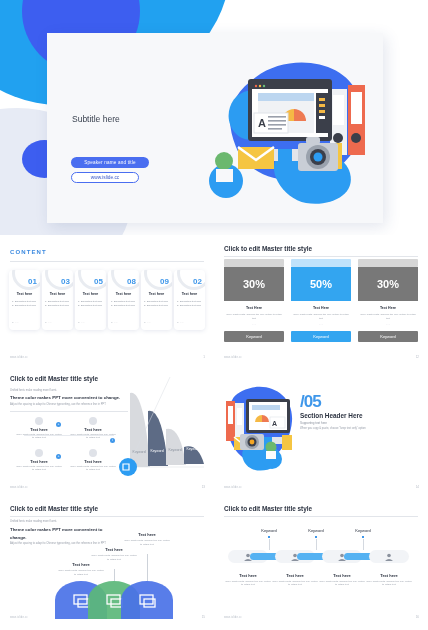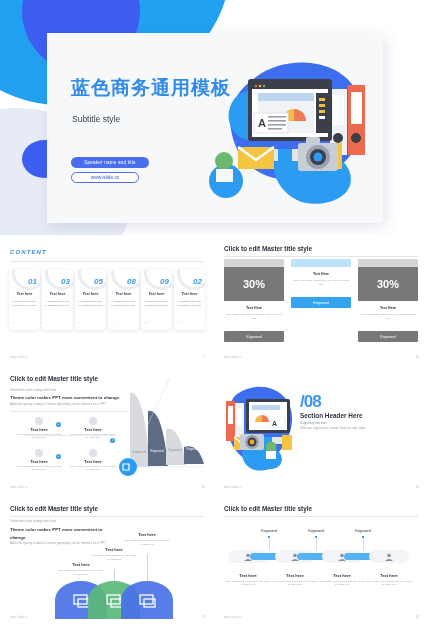--- a/index.html
+++ b/index.html
@@ -47,21 +47,21 @@
   .hero-url {
     position:absolute; left:24px; top:139px; width:68px; height:11px;
     border:1px solid #4a6ef0; border-radius:6px; color:#3a58c8; font-size:4.8px;
     display:flex; align-items:center; justify-content:center; background:#fff;
   }
   .hero-illus { position:absolute; left:155px; top:18px; width:172px; height:160px; }
 
   
   .grid { position:absolute; top:235px; left:0; width:428px; height:395px; }
   .panel { position:absolute; background:#fff; }
-  .p-r1c1 { left:0;   top:0;   width:214px; height:130px;font-style:italic; }
+  .p-r1c1 { left:0;   top:0;   width:214px; height:130px; }
   .p-r1c2 { left:214px;top:0;   width:214px; height:130px; }
   .p-r2c1 { left:0;   top:130px;width:214px; height:130px; }
   .p-r2c2 { left:214px;top:130px;width:214px; height:130px; }
   .p-r3c1 { left:0;   top:260px;width:214px; height:130px; }
   .p-r3c2 { left:214px;top:260px;width:214px; height:130px; }
 
   .ptitle { position:absolute; font-weight:bold; color:#2b3240; }
   .prule { position:absolute; height:1px; background:#e2e5ea; }
   .pfoot { position:absolute; bottom:6px; left:10px; font-size:2.6px; color:#b6bcc6; letter-spacing:.2px; }
   .pnum  { position:absolute; bottom:6px; right:9px; font-size:3px; color:#b6bcc6; }
@@ -130,22 +130,21 @@
 
 <div class="hero">
   <div class="hero-bg">
     <div class="blob-cyan"></div>
     <div class="blob-indigo"></div>
     <div class="blob-pale"></div>
     <div class="blob-indigo-sm"></div>
   </div>
 
   <div class="slide-card">
-    <div class="hero-title">蓝色商务通用模板</div>
-    <div class="hero-sub">Subtitle style</div>
+    <div class="hero-sub">Subtitle here</div>
     <div class="hero-speaker">Speaker name and title</div>
     <div class="hero-url">www.islide.cc</div>
 
     <svg class="hero-illus" viewBox="0 0 172 160">
       <path d="M54 26 C86 2 142 8 156 44 C170 80 150 116 118 126 C86 136 46 126 34 96 C22 66 28 44 54 26 Z" fill="#3d6ef0"></path>
       <path d="M28 56 C34 38 56 34 66 48 C76 62 68 84 52 88 C36 92 22 74 28 56 Z" fill="#2c9cf2"></path>
       <path d="M78 104 C104 92 142 100 148 122 C154 144 128 156 104 152 C80 148 62 116 78 104 Z" fill="#2c9cf2"></path>
 
       <rect x="128" y="38" width="17" height="66" fill="#f0f2f5"></rect>
       <rect x="131" y="44" width="11" height="30" fill="#ffffff"></rect>
@@ -257,20 +256,21 @@
         <div class="pcol" style="left: 0px;">
           <div class="pcap" style="background:#d6d6d6"></div>
           <div class="pbox" style="background:#787878">30%</div>
           <div class="pname">Text Here</div>
           <div class="pdesc">Copy paste fonts. Choose the only option to retain text</div>
           <div class="pdots">......</div>
           <div class="pkey" style="background:#787878">Keyword</div>
         </div>
         <div class="pcol" style="left: 67px;">
           <div class="pcap" style="background:#bfe2fb"></div>
+          <div class="pbox" style="background:#33a5f0">50%</div>
           <div class="pname">Text Here</div>
           <div class="pdesc">Copy paste fonts. Choose the only option to retain text</div>
           <div class="pdots">......</div>
           <div class="pkey" style="background:#33a5f0">Keyword</div>
         </div>
         <div class="pcol" style="left: 134px;">
           <div class="pcap" style="background:#d6d6d6"></div>
           <div class="pbox" style="background:#787878">30%</div>
           <div class="pname">Text Here</div>
           <div class="pdesc">Copy paste fonts. Choose the only option to retain text</div>
@@ -357,21 +357,21 @@
       <path d="M12 56 l10 8 l10 -8" fill="none" stroke="#fff" stroke-width="1.6"></path>
       <rect x="60" y="54" width="10" height="15" fill="#f5c542"></rect>
       <rect x="18" y="53" width="24" height="16" rx="2" fill="#c9ced6"></rect>
       <circle cx="30" cy="61" r="7" fill="#9aa2ad"></circle>
       <circle cx="30" cy="61" r="4.5" fill="#3b3f4a"></circle>
       <circle cx="30" cy="61" r="2.4" fill="#f5a623"></circle>
       <circle cx="50" cy="78" r="10" fill="#2c9cf2"></circle>
       <circle cx="49" cy="66" r="5.5" fill="#6bb86e"></circle>
       <rect x="44" y="70" width="10" height="8" fill="#fafbfc"></rect>
     </svg>
-    <div class="sec-num">/08</div>
+    <div class="sec-num">/05</div>
     <div class="sec-title">Section Header Here</div>
     <div class="sec-sub">Supporting text here</div>
     <div class="sec-desc">When you copy &amp; paste, choose "keep text only" option</div>
     <div class="pfoot">www.islide.cc</div>
     <div class="pnum">14</div>
   </div>
 
   <div class="panel p-r3c1">
     <div class="ptitle" style="left:10px;top:10px;font-size:6.4px;">Click to edit Master title style</div>
     <div class="prule" style="left:10px;top:21px;width:194px;"></div>

